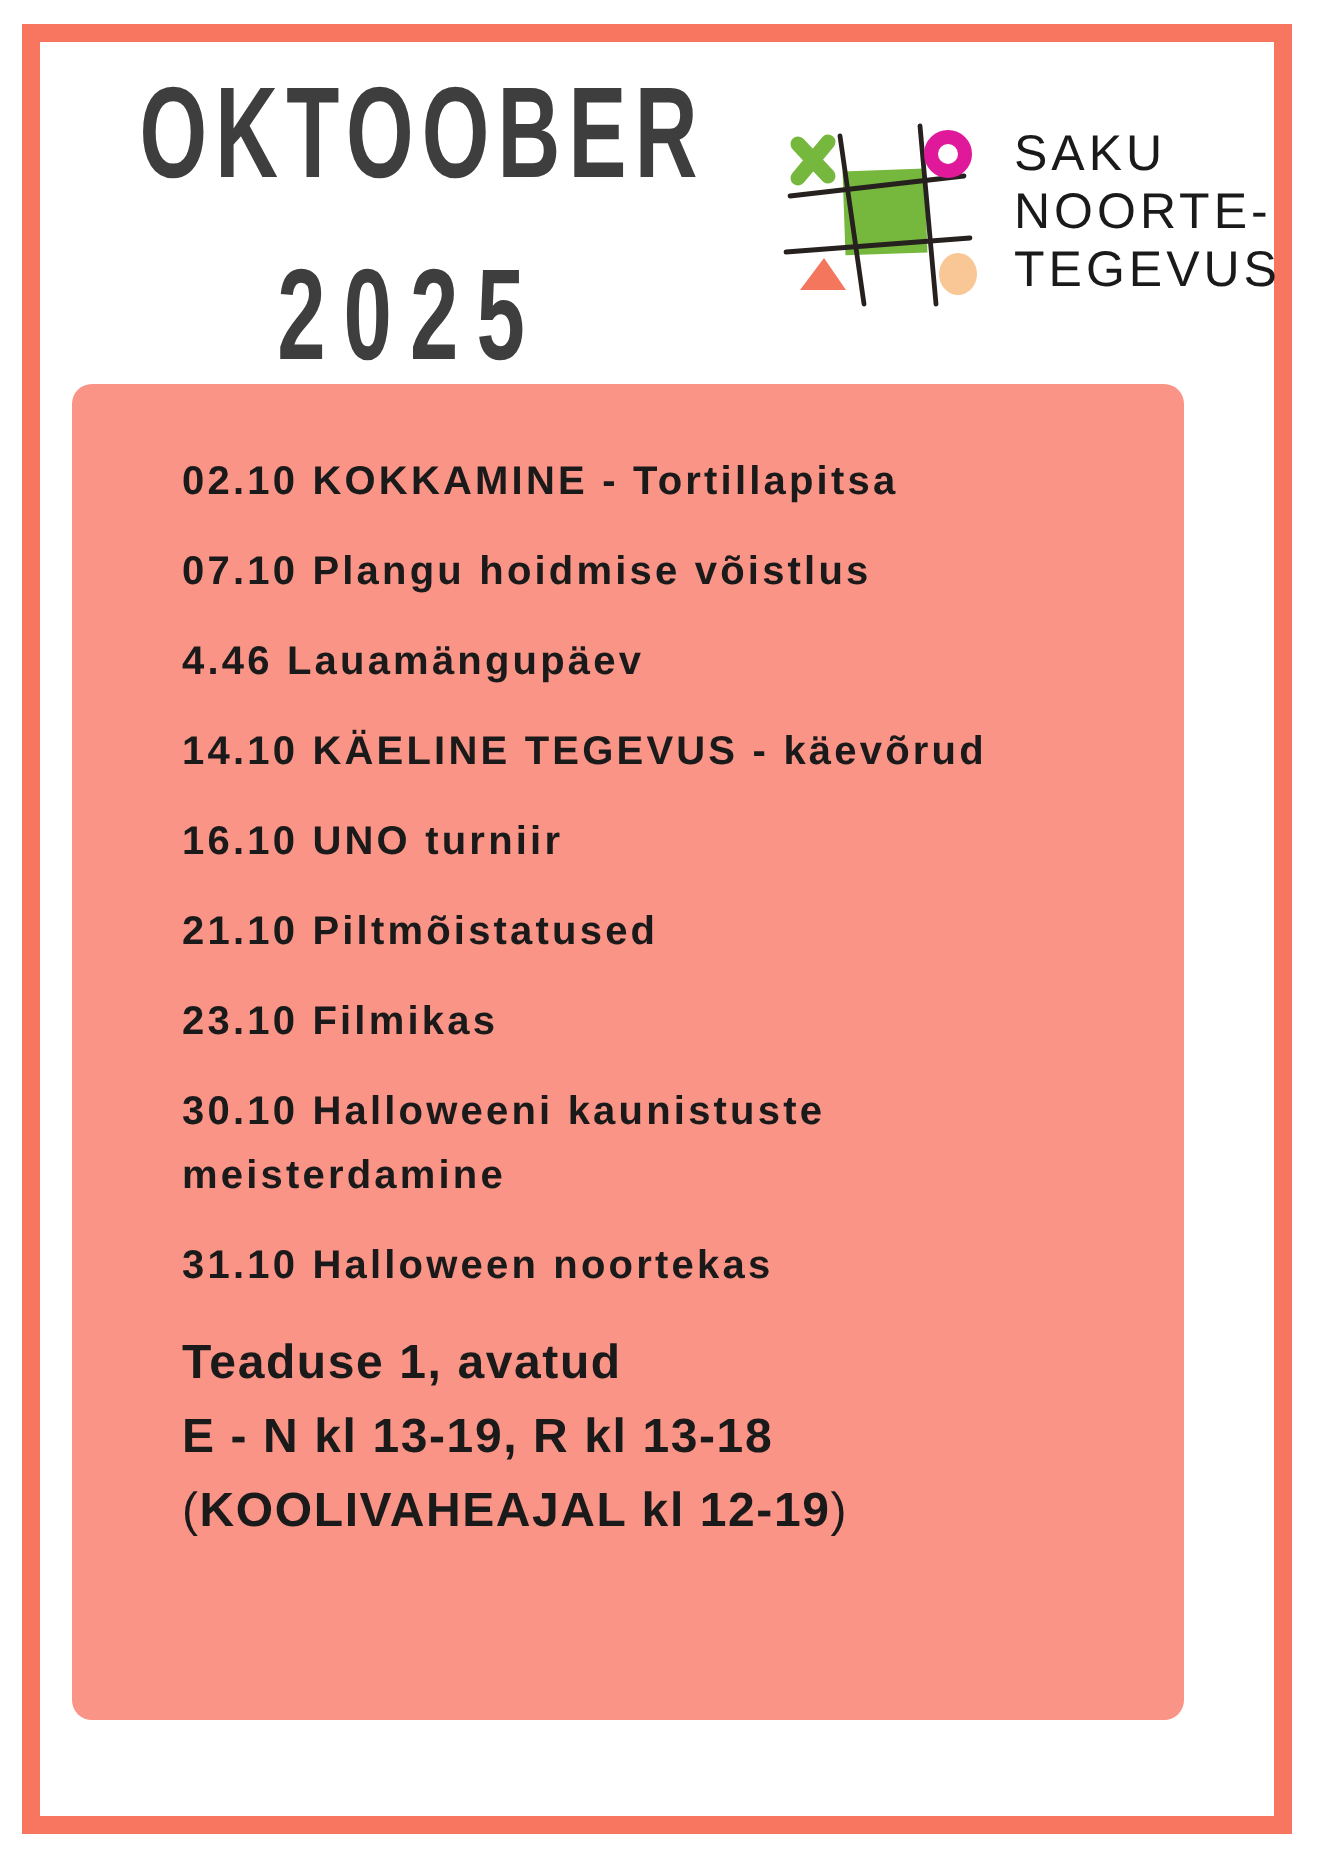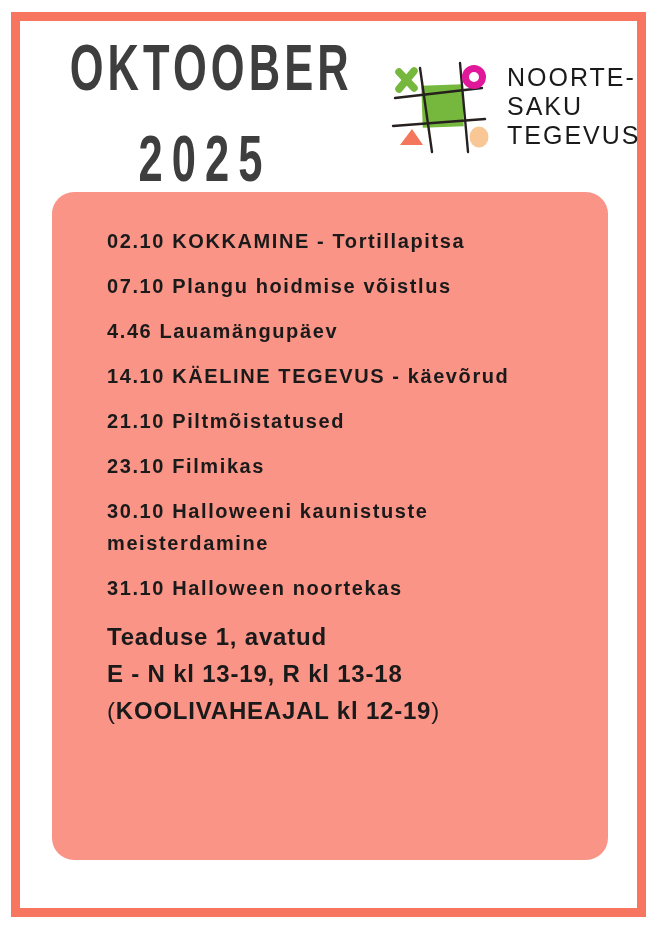--- a/index.html
+++ b/index.html
@@ -40,24 +40,24 @@
     font-size: 25px; line-height: 29px;
     letter-spacing: 2px;
     color: var(--text);
     font-weight: 400;
     white-space: nowrap;
   }
 
   
   .events-panel {
     position: absolute;
-    left: 52px; top: 192px;
+    left: 36px; top: 192px;
     width: 556px; height: 668px;
     background: var(--box);
-    border-radius: 22px;
+    border-radius: 10px;
     box-sizing: border-box;
     padding: 33px 38px 0 55px;
   }
   .event-item {
     font-size: 20px;
     font-weight: bold;
     letter-spacing: 1.6px;
     line-height: 32px;
     color: var(--text);
     margin-bottom: 13px;
@@ -91,30 +91,31 @@
   <g style="stroke:var(--green)" stroke-width="7.5" stroke-linecap="round" fill="none">
     <path d="M14,17 L29,33"></path>
     <path d="M29,16 L14,34"></path>
   </g>
   <circle cx="89" cy="22" r="8.5" style="stroke:var(--magenta)" stroke-width="7" fill="none"></circle>
   <polygon points="15,90 38,90 27,74" style="fill:var(--salmon)"></polygon>
   <ellipse cx="94" cy="82" rx="9.5" ry="10.5" style="fill:var(--peach)"></ellipse>
 </svg>
 
 <div class="logo-text">
+  <div>SAKU</div>
   <div>NOORTE-</div>
-  <div>SAKU</div>
   <div>TEGEVUS</div>
 </div>
 
 <div class="events-panel">
   <div class="event-item">02.10 KOKKAMINE - Tortillapitsa</div>
   <div class="event-item">07.10 Plangu hoidmise võistlus</div>
   <div class="event-item">4.46 Lauamängupäev</div>
   <div class="event-item">14.10 KÄELINE TEGEVUS - käevõrud</div>
+  <div class="event-item">16.10 UNO turniir</div>
   <div class="event-item">21.10 Piltmõistatused</div>
   <div class="event-item">23.10 Filmikas</div>
   <div class="event-item">30.10 Halloweeni kaunistuste meisterdamine</div>
   <div class="event-item">31.10 Halloween noortekas</div>
 
   <div class="footer">
     <div>Teaduse 1, avatud</div>
     <div>E - N kl 13-19, R kl 13-18</div>
     <div><span class="paren">(</span><span>KOOLIVAHEAJAL kl 12-19</span><span class="paren">)</span></div>
   </div>

